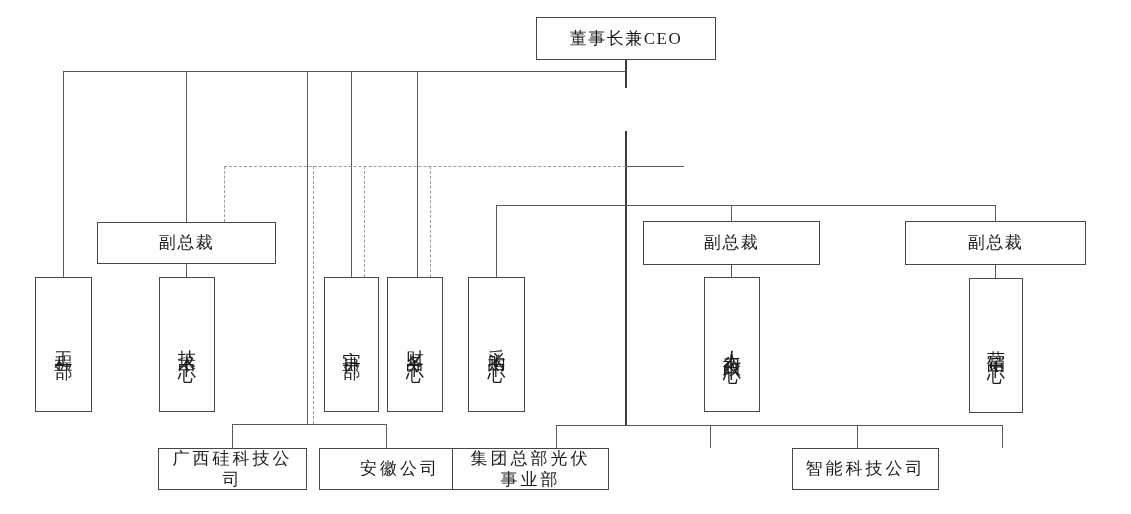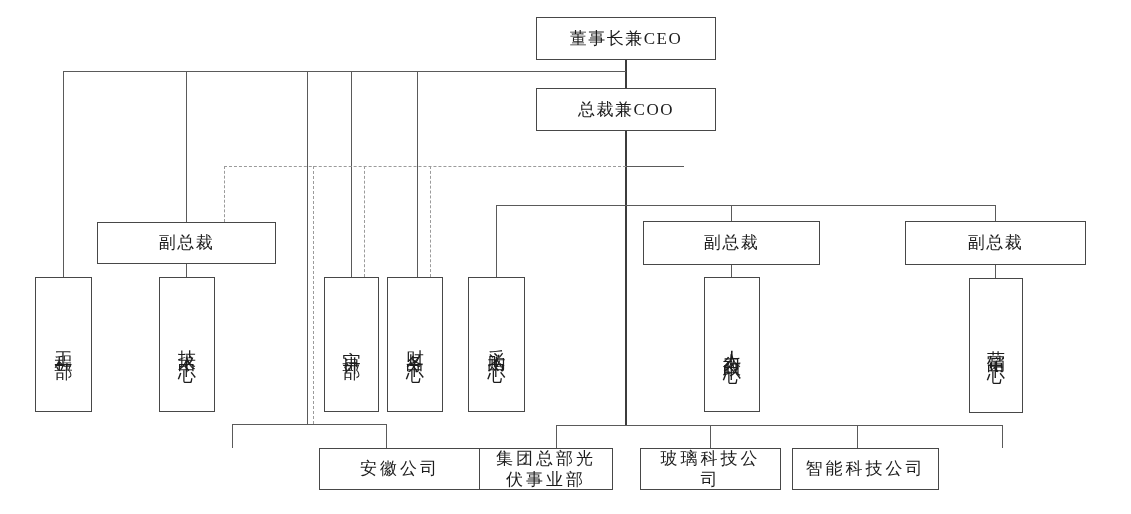--- a/index.html
+++ b/index.html
@@ -64,23 +64,20 @@
 
   <div class="hline dash-h" style="left:224px;top:166px;width:402px"></div>
   <div class="vline dash-v" style="left:224px;top:166px;height:56px"></div>
   <div class="vline dash-v" style="left:313px;top:166px;height:258px"></div>
   <div class="vline dash-v" style="left:364px;top:166px;height:111px"></div>
   <div class="vline dash-v" style="left:430px;top:166px;height:111px"></div>
 
   <div class="box" style="left:536px;top:17px;width:180px;height:43px">
     <span>董事长兼CEO</span>
   </div>
-  <div class="box" style="left:536px;top:88px;width:180px;height:43px">
-    <span>总裁兼COO</span>
-  </div>
   <div class="box" style="left:97px;top:222px;width:179px;height:42px">
     <span>副总裁</span>
   </div>
   <div class="box" style="left:643px;top:221px;width:177px;height:44px">
     <span>副总裁</span>
   </div>
   <div class="box" style="left:905px;top:221px;width:181px;height:44px">
     <span>副总裁</span>
   </div>
 
@@ -99,26 +96,26 @@
   <div class="box vbox" style="left:468px;top:277px;width:57px;height:135px">
     <span>采购中心</span>
   </div>
   <div class="box vbox tight" style="left:704px;top:277px;width:56px;height:135px">
     <span>人力行政中心</span>
   </div>
   <div class="box vbox" style="left:969px;top:278px;width:54px;height:135px">
     <span>营销中心</span>
   </div>
 
+  <div class="box wide bottomrow" style="left:158px;top:448px;width:149px;height:42px">
+    <span>广西硅科技公司</span>
+  </div>
   <div class="box wide bottomrow" style="left:319px;top:448px;width:162px;height:42px">
     <span>安徽公司</span>
   </div>
-  <div class="box wide bottomrow" style="left:479px;top:448px;width:134px;height:42px">
+  <div class="box wide bottomrow" style="left:452px;top:448px;width:157px;height:42px">
     <span>集团总部光伏事业部</span>
-  </div>
-  <div class="box wide bottomrow" style="left:640px;top:448px;width:141px;height:42px">
-    <span>玻璃科技公司</span>
   </div>
   <div class="box wide bottomrow" style="left:792px;top:448px;width:147px;height:42px">
     <span>智能科技公司</span>
   </div>
 
 </div>
 
 </body></html>

